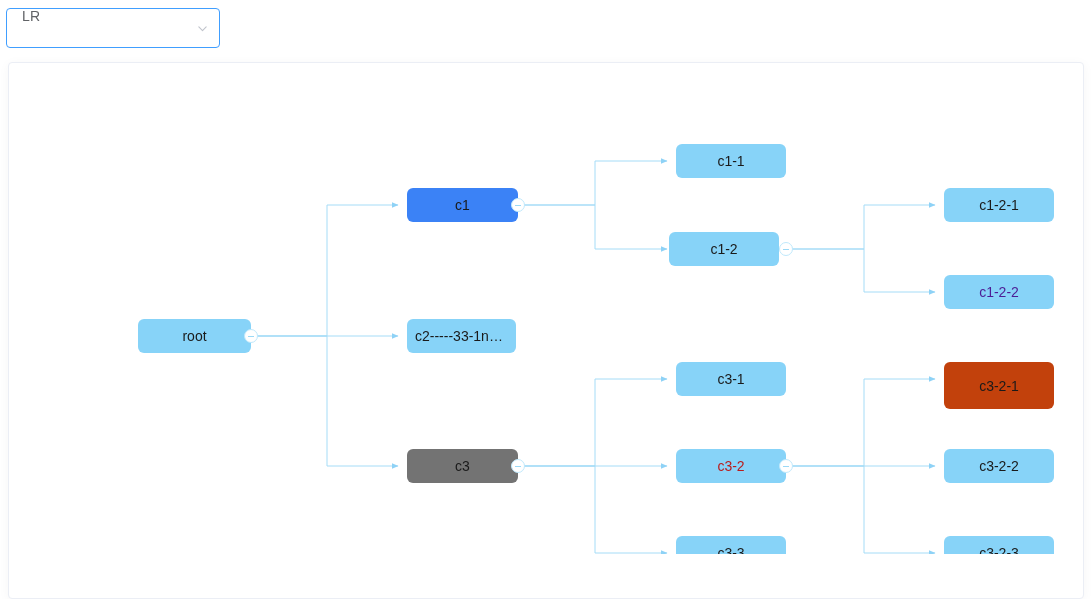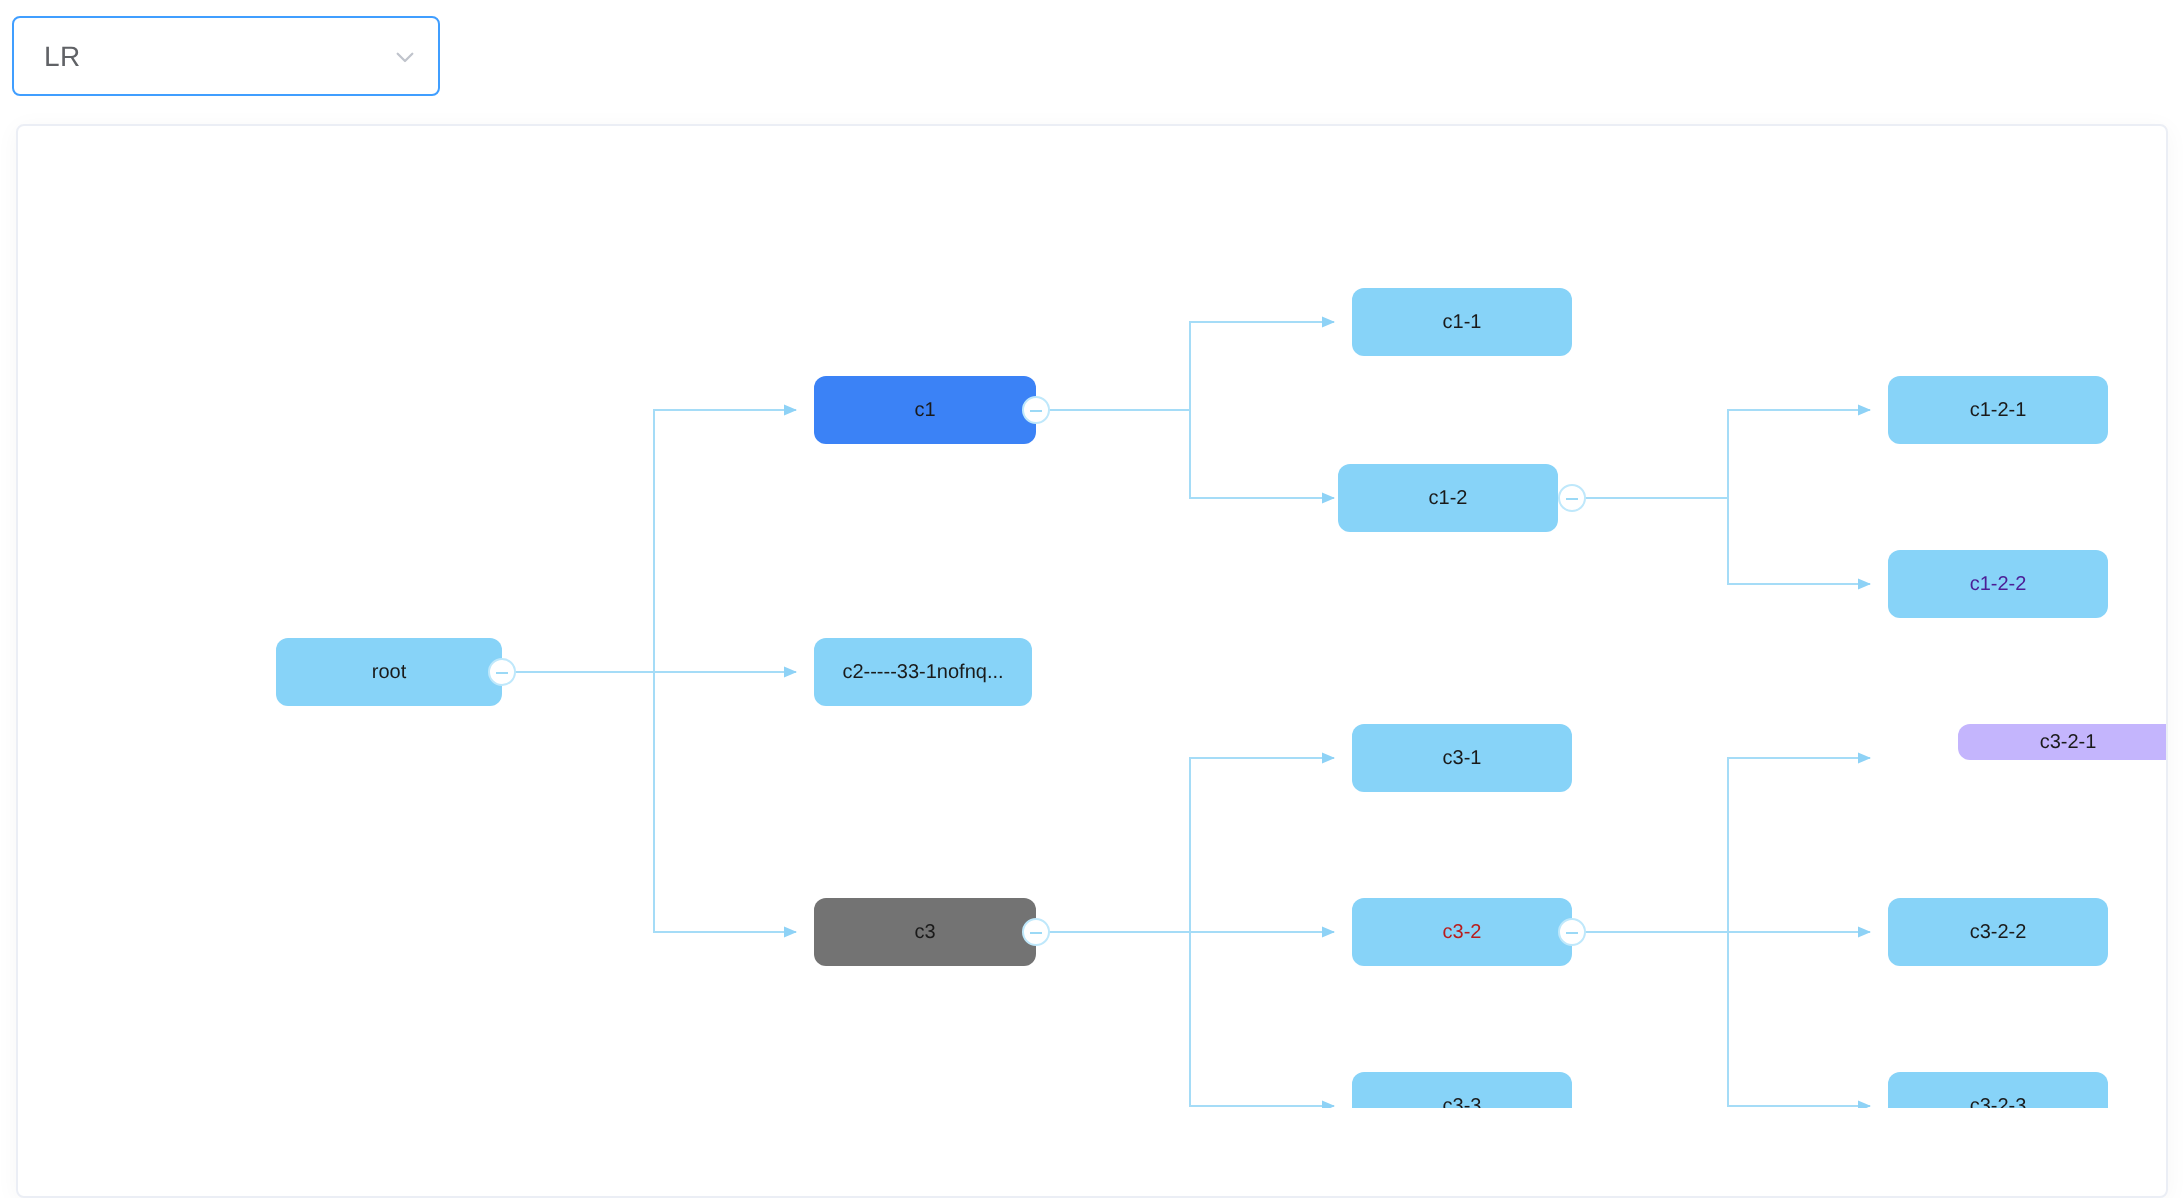--- a/index.html
+++ b/index.html
@@ -15,21 +15,21 @@
   #layout-select-wrap {
     position: absolute;
     left: 6px; top: 8px;
     width: 214px; height: 40px;
   }
   #layout-select {
     width: 100%; height: 100%;
     border: 1px solid #409eff;
     border-radius: 4px;
     background: #ffffff;
-    display: flex; align-items: center;
+    display: flex; align-items: flex-start;
     padding: 0 30px 0 15px;
     cursor: pointer;
     position: relative;
   }
   #layout-select .sel-value {
     font-size: 14px;
     color: #606266;
     line-height: 1;
     letter-spacing: .2px;
   }
@@ -84,21 +84,21 @@
 
   
   .node {
     position: absolute;
     background: #87d3f8;
     border-radius: 6px;
     display: flex;
     align-items: center;
     justify-content: center;
     color: #1a1a1a;
-    font-size: 10px;
+    font-size: 14px;
     cursor: pointer;
     overflow: hidden;
     white-space: nowrap;
     user-select: none;
   }
   .node .label {
     display: block;
     padding: 0 8px;
     overflow: hidden;
     text-overflow: ellipsis;
@@ -205,21 +205,21 @@
           </div>
           <div class="node" style="left: 667px; top: 473px; width: 110px; height: 34px; background: rgb(135, 211, 248); color: rgb(26, 26, 26);">
             <span class="label">c3-3</span>
           </div>
           <div class="node" style="left: 935px; top: 125px; width: 110px; height: 34px; background: rgb(135, 211, 248); color: rgb(26, 26, 26);">
             <span class="label">c1-2-1</span>
           </div>
           <div class="node" style="left: 935px; top: 212px; width: 110px; height: 34px; background: rgb(135, 211, 248); color: #4c1d95;">
             <span class="label">c1-2-2</span>
           </div>
-          <div class="node" style="left: 935px; top: 299px; width: 110px; height: 18px; background: #c4b5fd; color: rgb(26, 26, 26); margin-left: 35px;">
+          <div class="node" style="left: 935px; top: 299px; width: 110px; height: 47px; background: #c2410c; color: rgb(26, 26, 26);">
             <span class="label">c3-2-1</span>
           </div>
           <div class="node" style="left: 935px; top: 386px; width: 110px; height: 34px; background: rgb(135, 211, 248); color: rgb(26, 26, 26);">
             <span class="label">c3-2-2</span>
           </div>
           <div class="node" style="left: 935px; top: 473px; width: 110px; height: 34px; background: rgb(135, 211, 248); color: rgb(26, 26, 26);">
             <span class="label">c3-2-3</span>
           </div>
         </div>
     </div>

